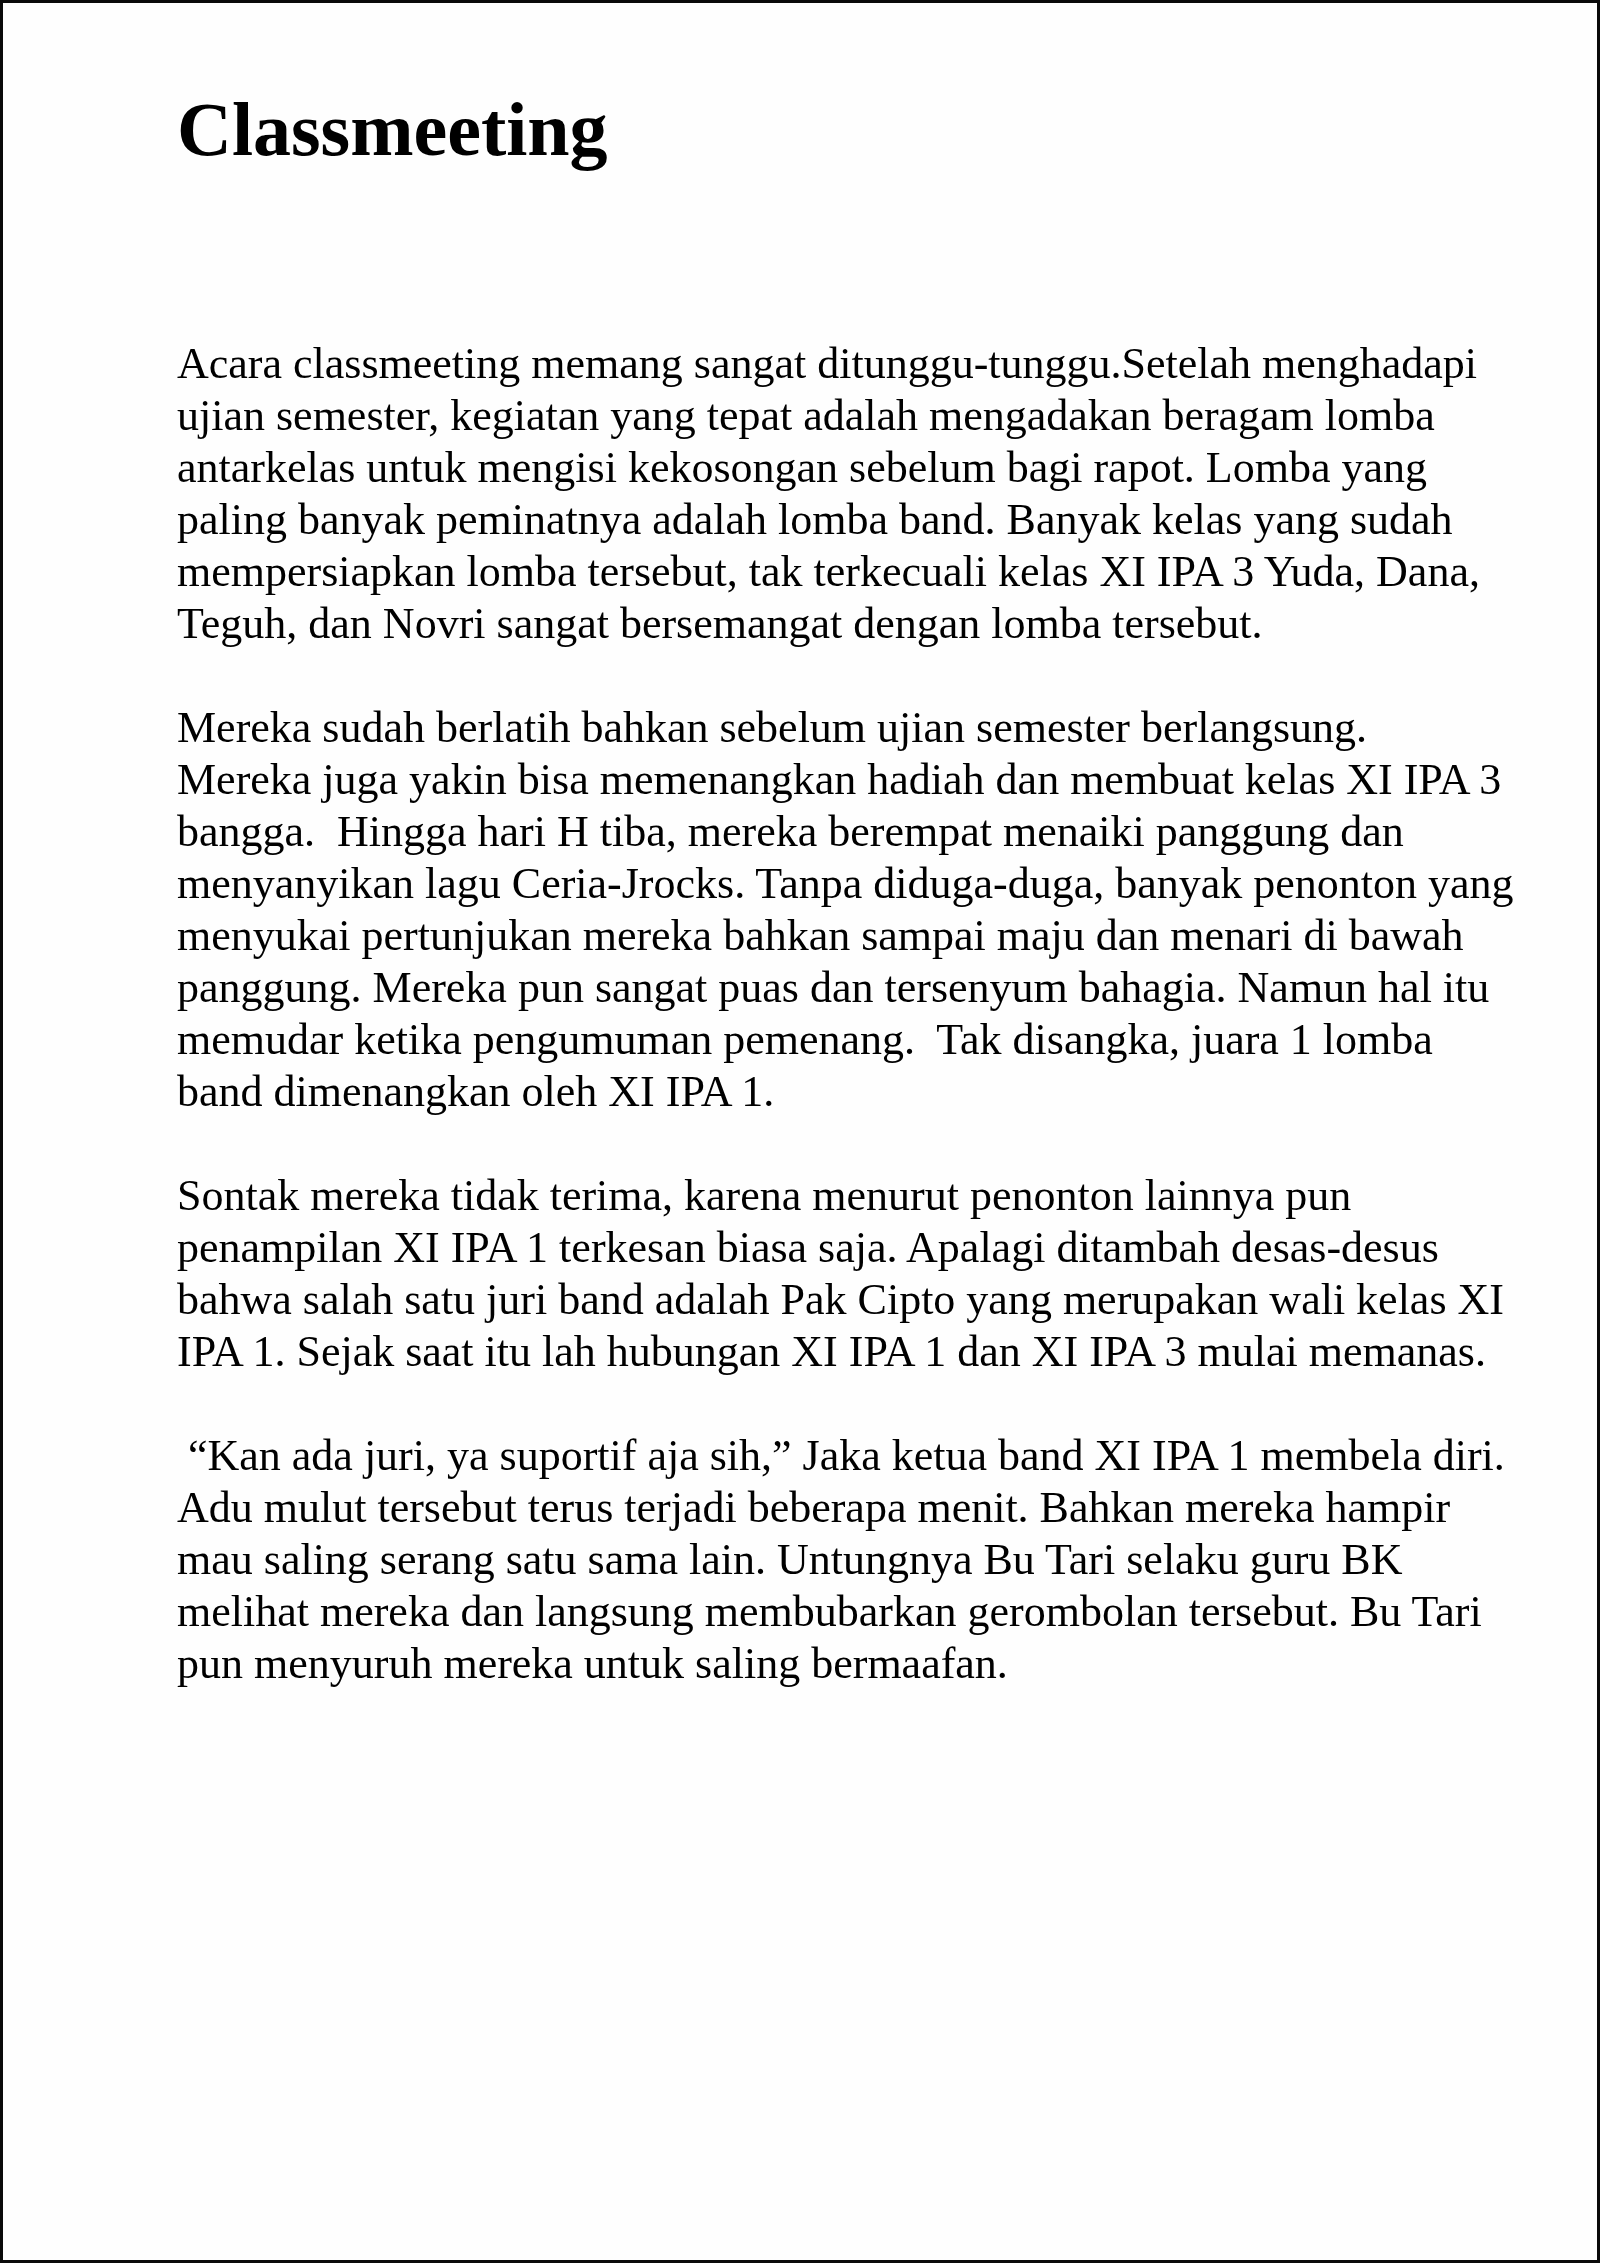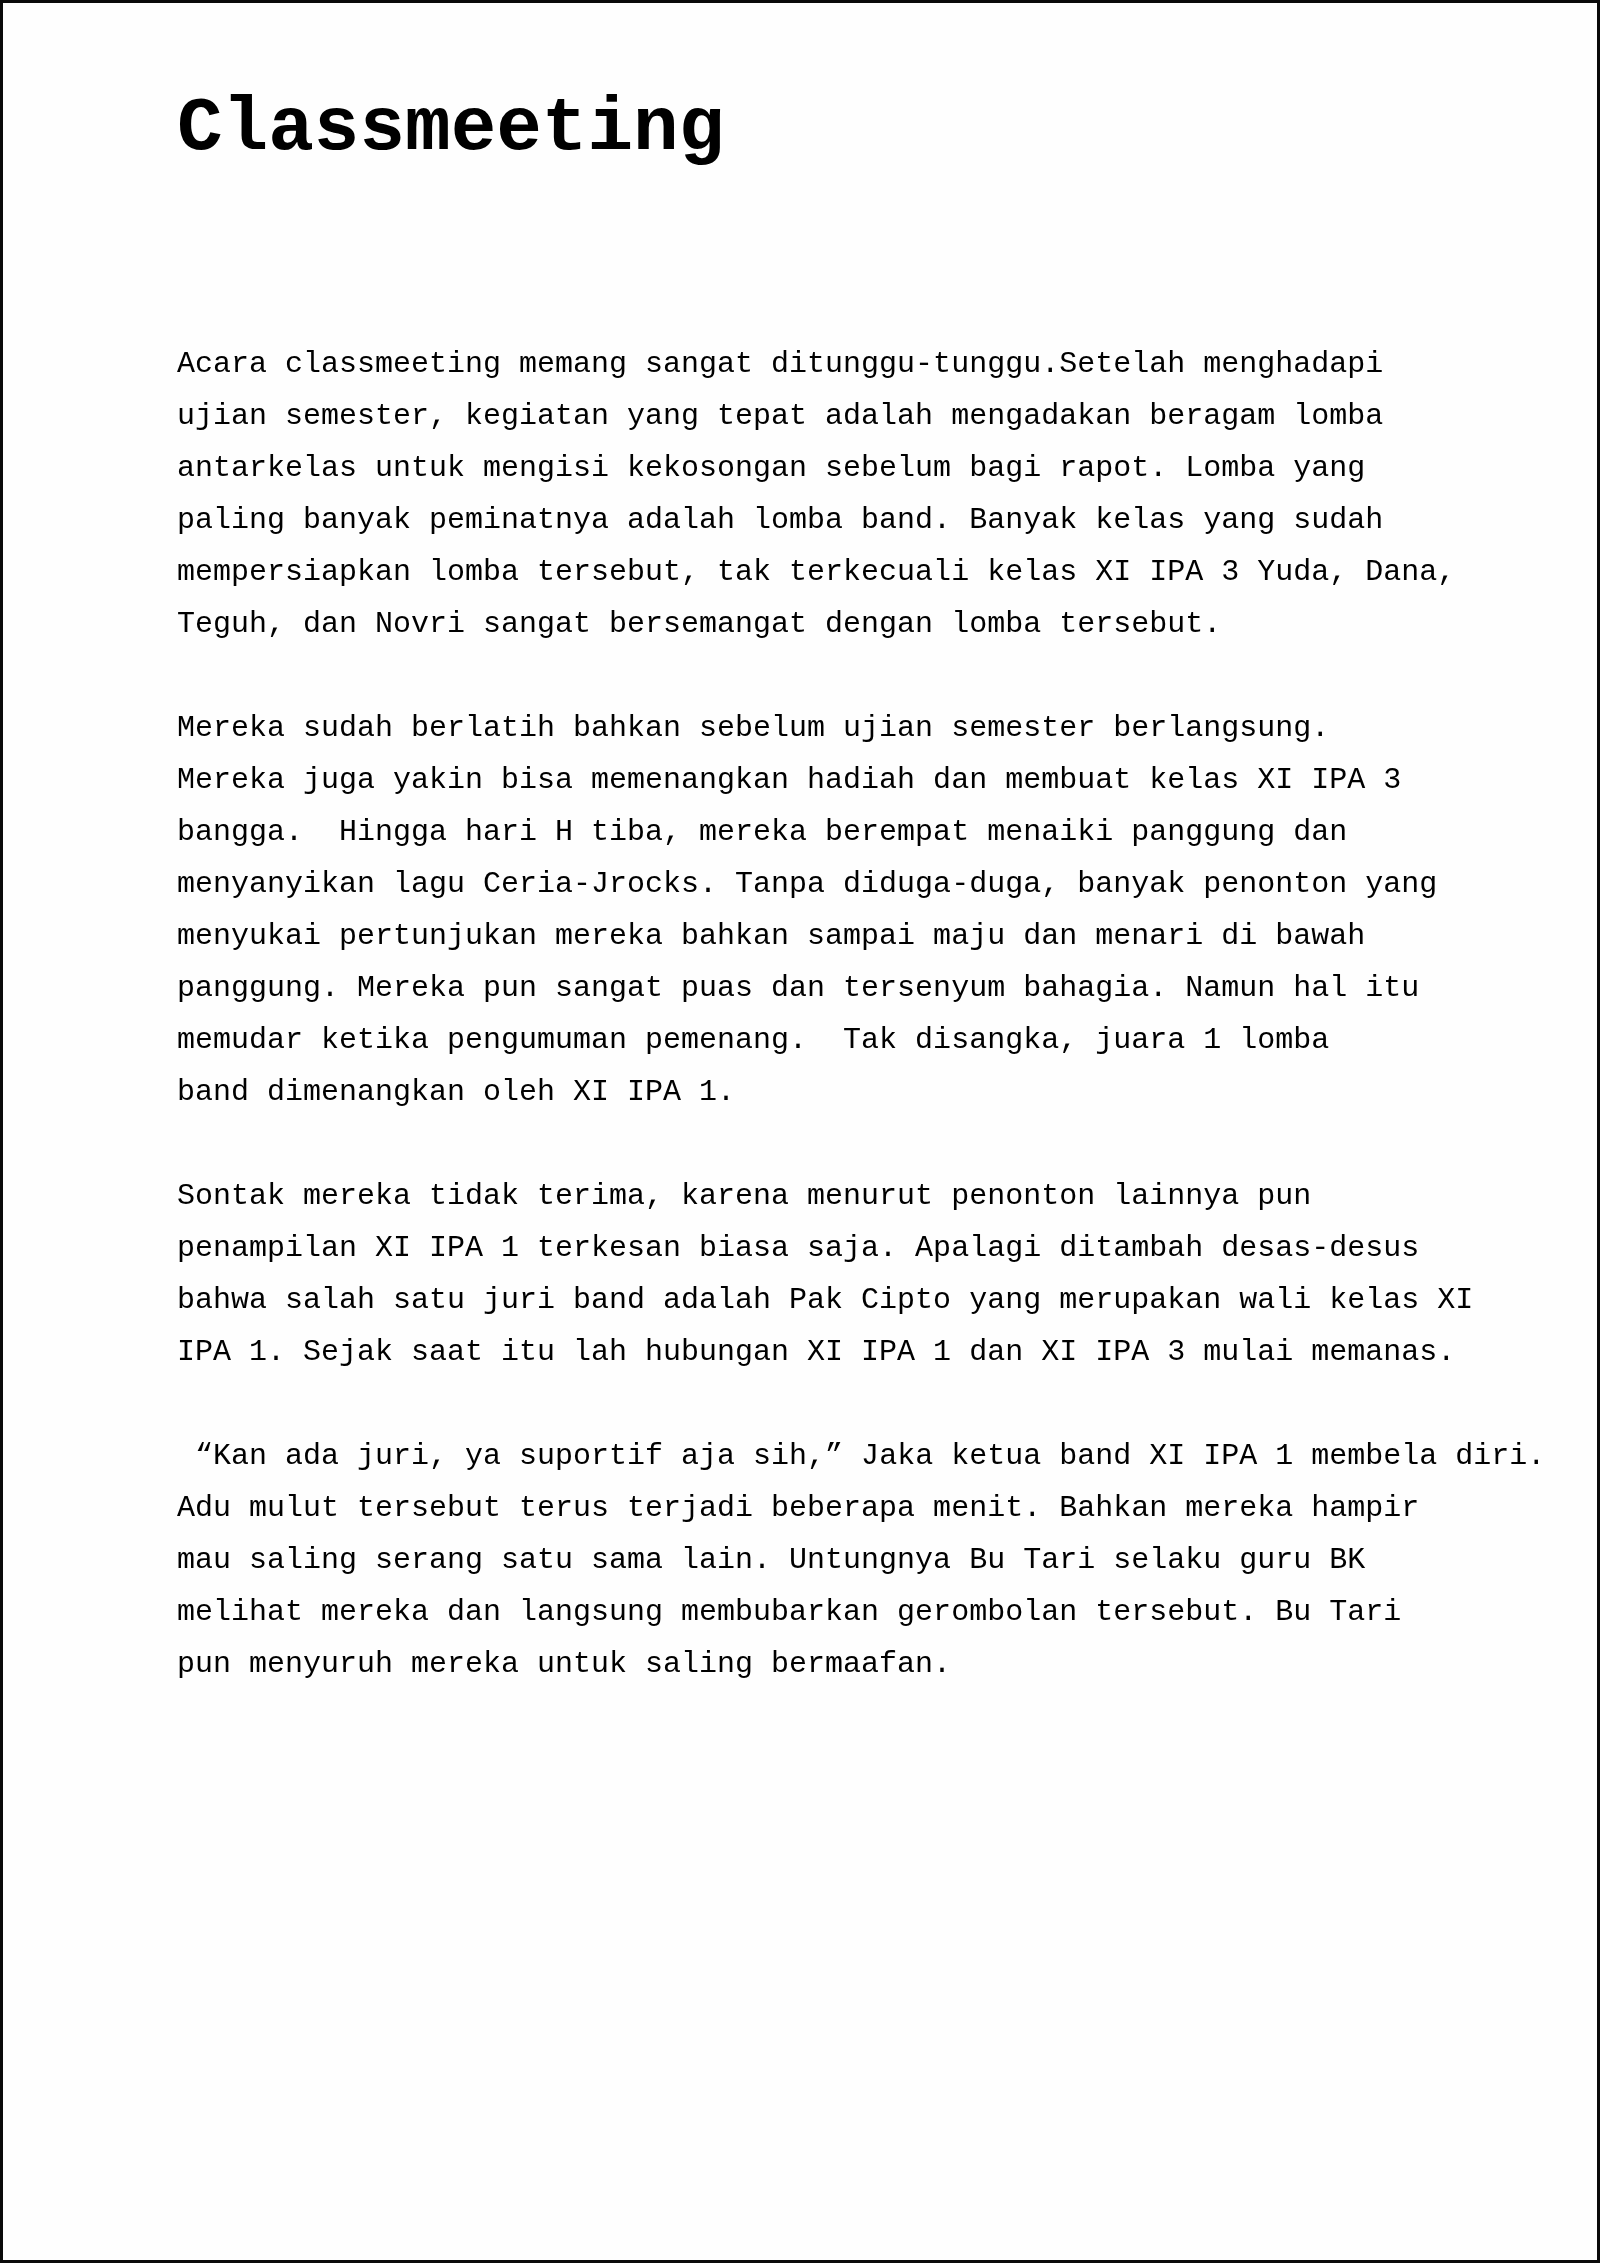--- a/index.html
+++ b/index.html
@@ -7,32 +7,32 @@
     padding: 0;
     background: #ffffff;
   }
   .page {
     box-sizing: border-box;
     width: 1600px;
     height: 2263px;
     background: var(--background, #fefefe);
     border: 3px solid var(--border, #0a0a0a);
     padding: 81px 30px 0 174px;
-    font-family: Liberation Mono, monospace;
+    font-family: Liberation Serif, serif;
     color: var(--text, #000000);
     overflow: hidden;
   }
   .doc-title {
     font-size: 76px;
     font-weight: 700;
     line-height: 1.2;
     margin: 0 0 163px 0;
   }
   .para {
-    font-size: 30px;
+    font-size: 44px;
     line-height: 52px;
     margin: 6px 0 52px 0;
     white-space: pre-wrap;
     max-width: 1392px;
   }
 </style>
 </head>
 <body>
 
 <div class="page">

